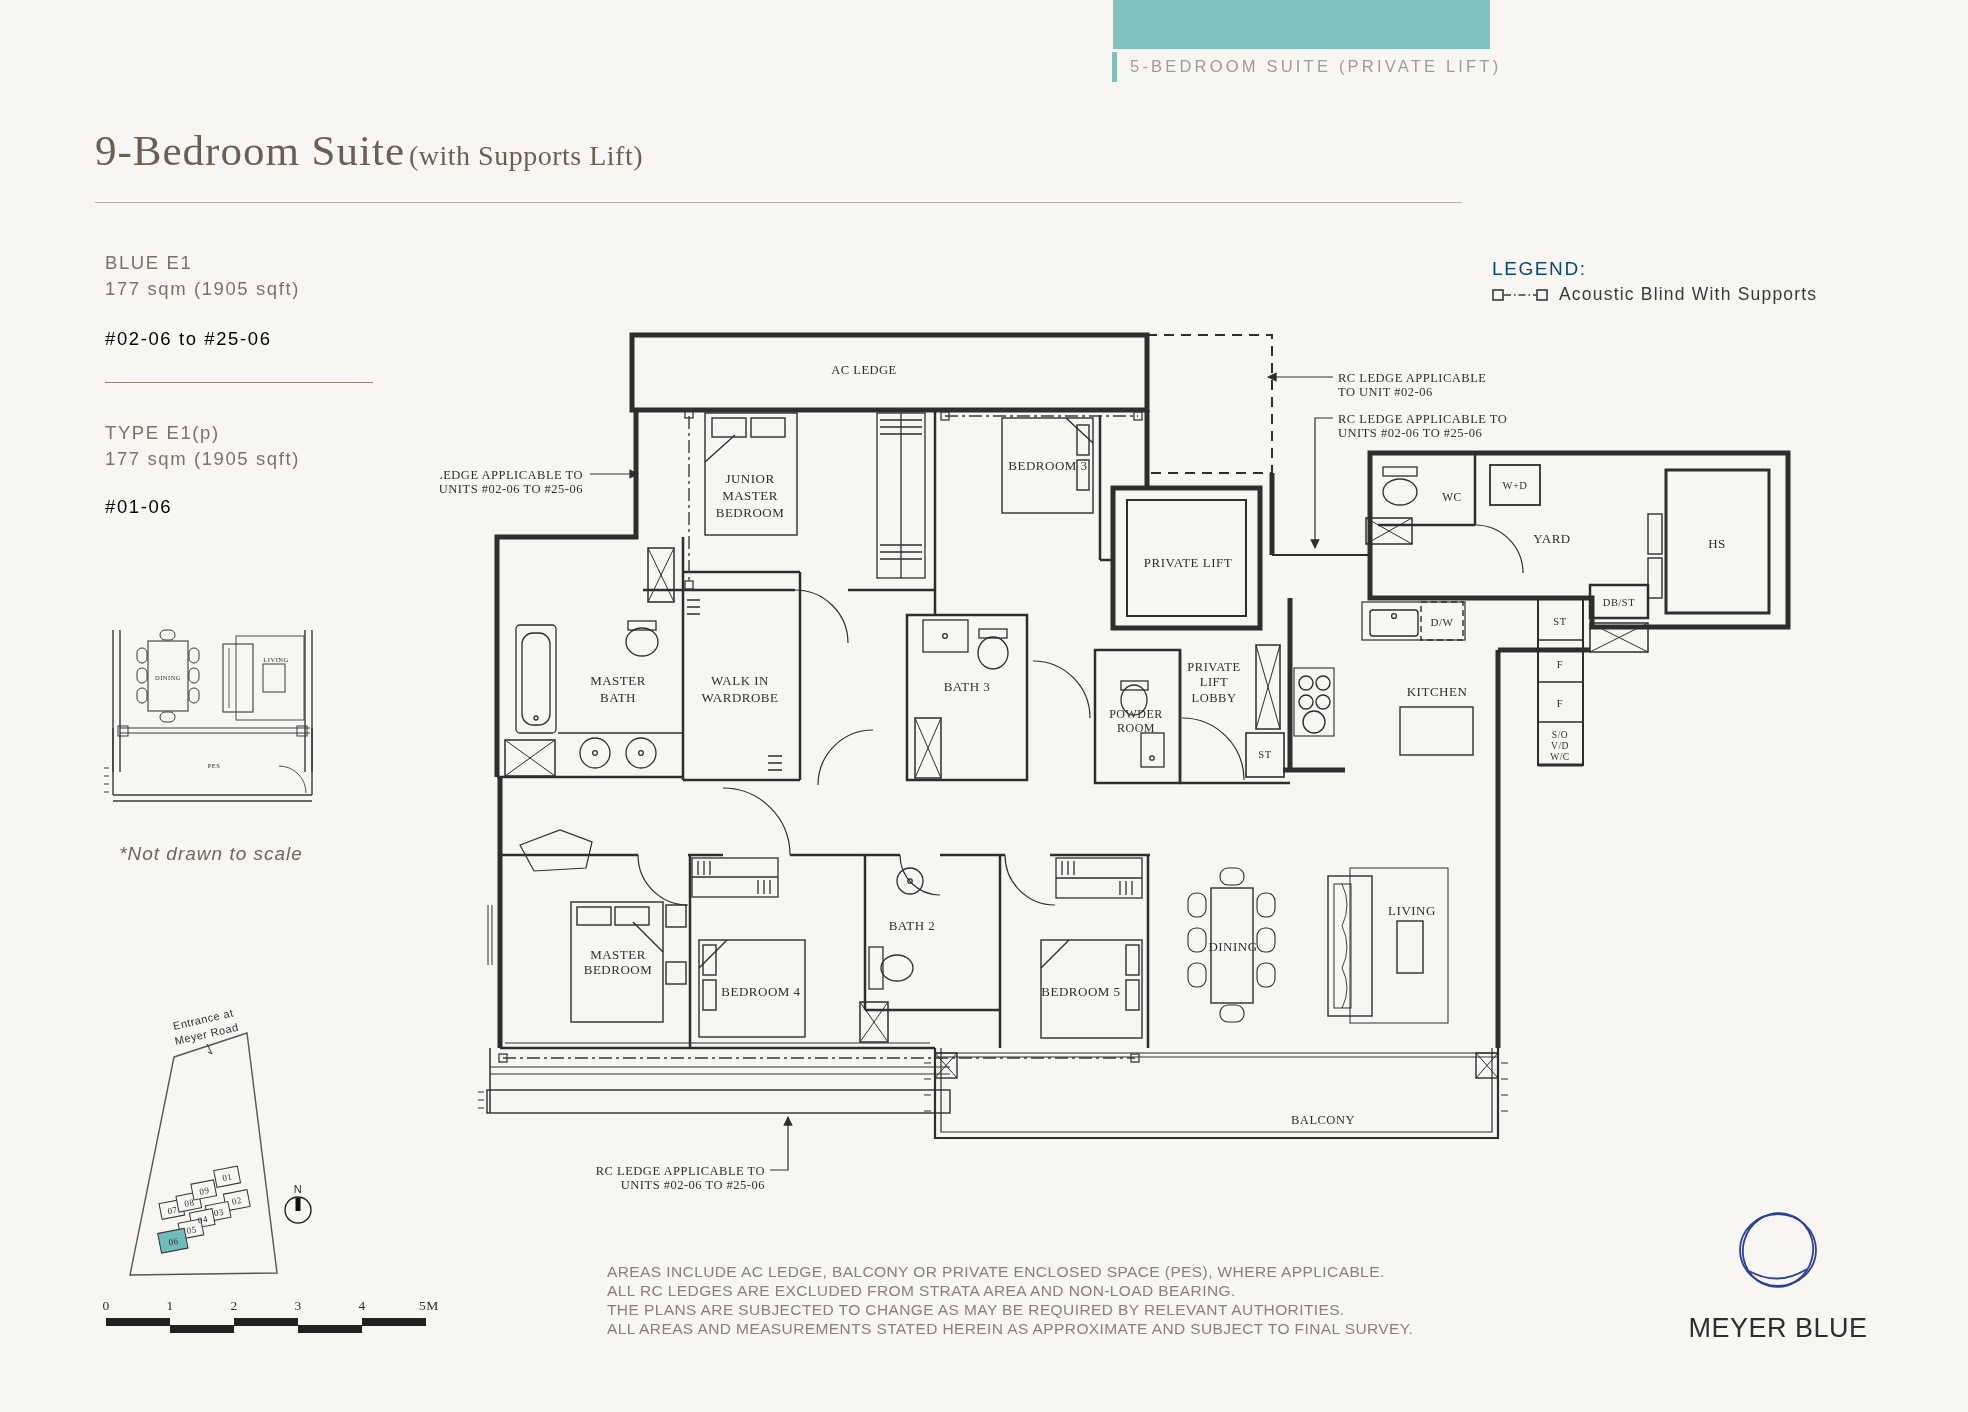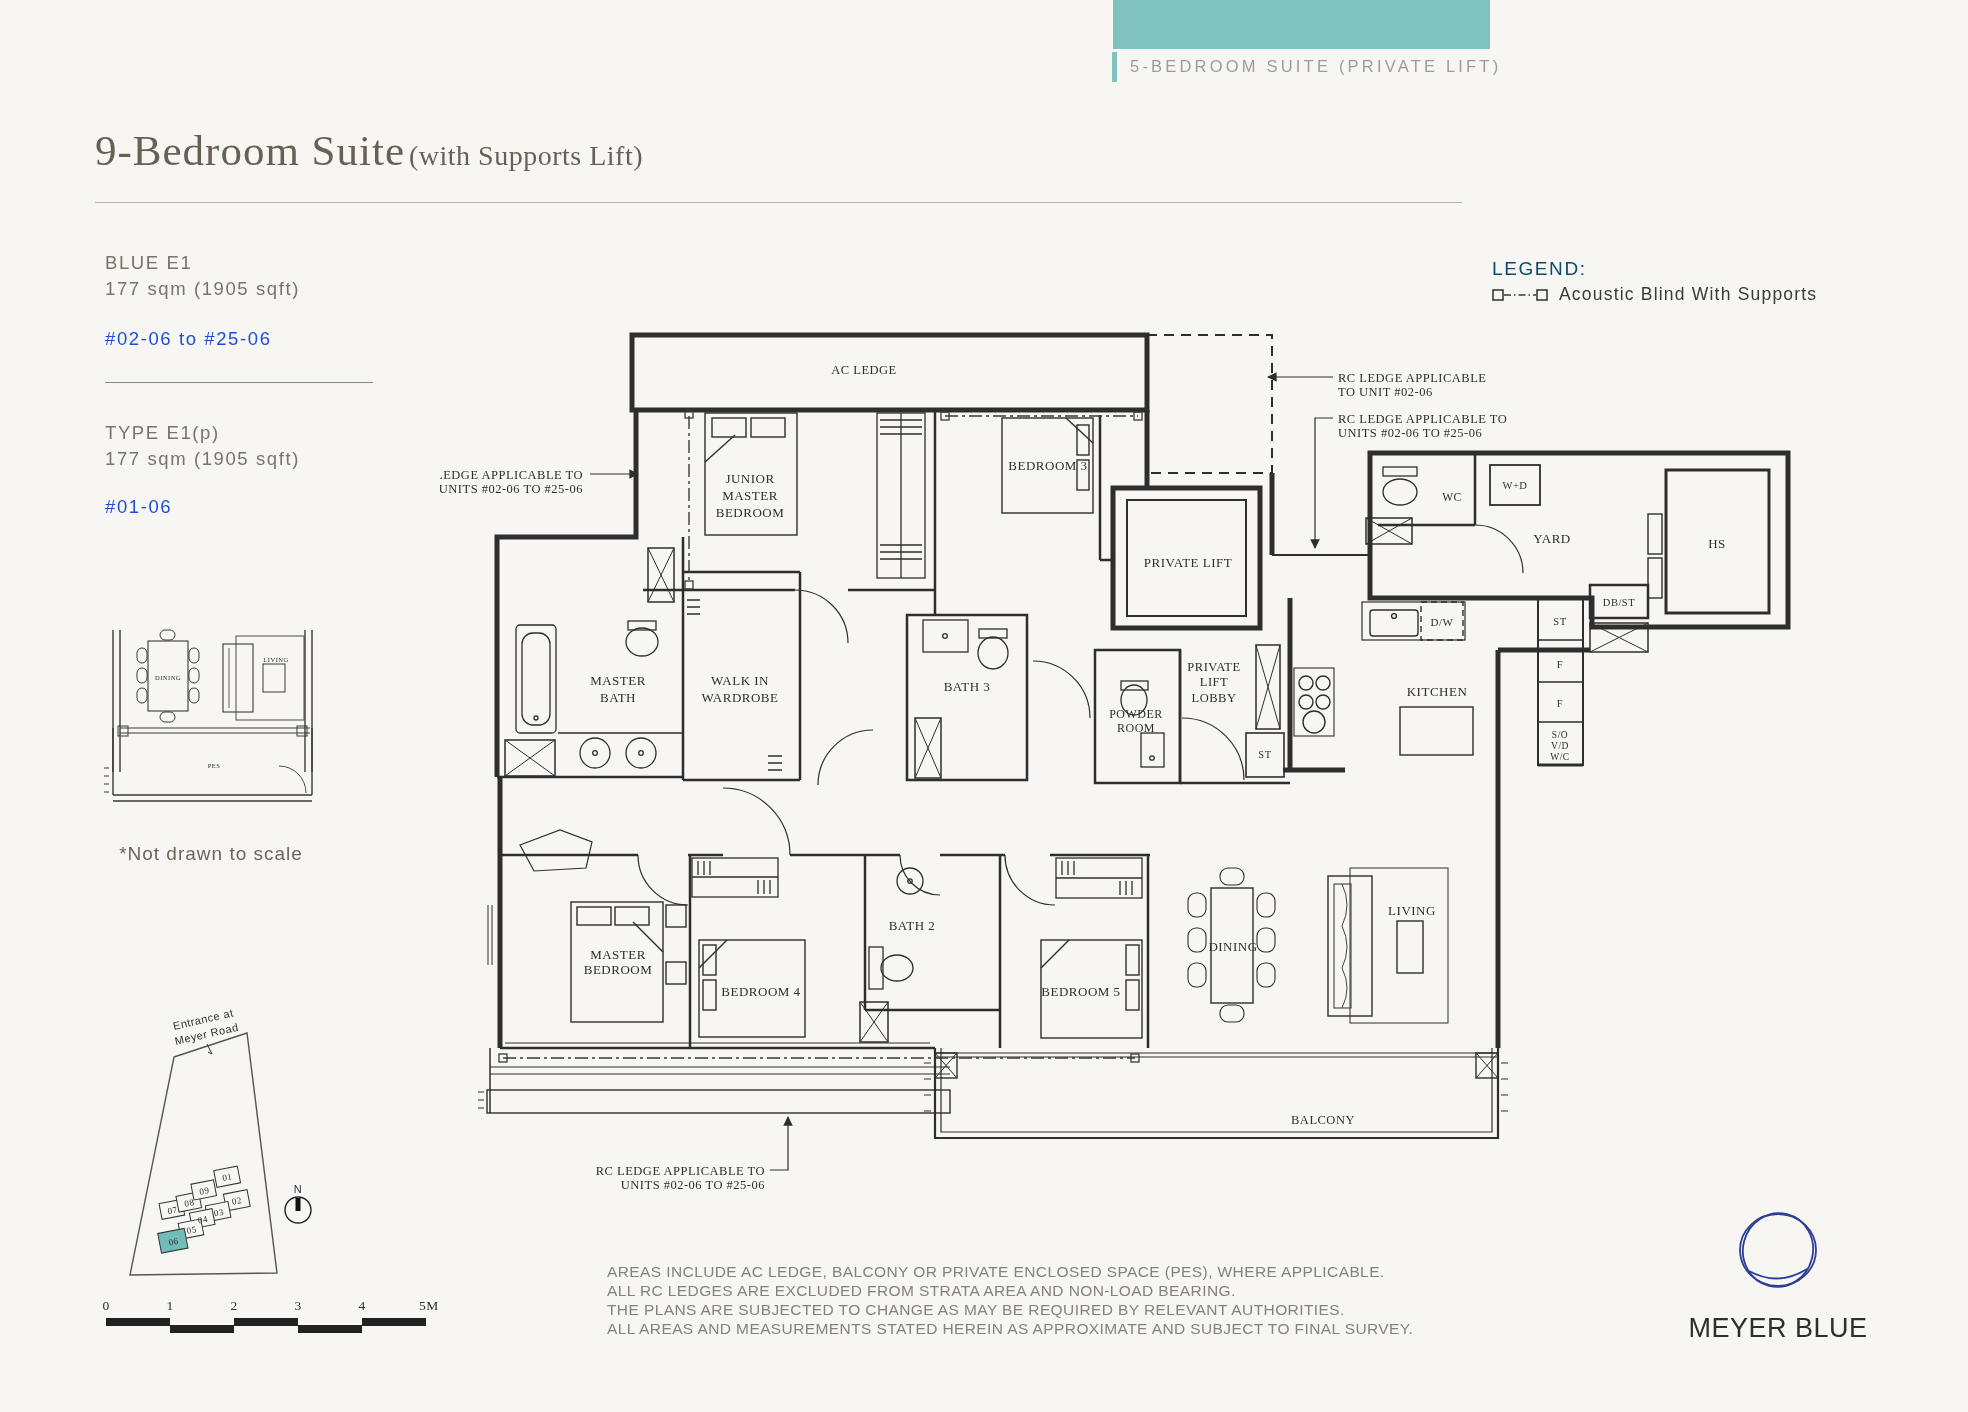--- a/index.html
+++ b/index.html
@@ -14,27 +14,27 @@
   .banner{left:1113px;top:0;width:377px;height:49px;background:#7fc2bf}
   .banner-tick{left:1112px;top:52px;width:5px;height:30px;background:#7fc2bf}
   .banner-label{left:1130px;top:57px;font-size:16.5px;letter-spacing:3.2px;color:#9c9c9c}
   
   .title{left:95px;top:126px;font-family:"Liberation Serif",serif;font-weight:400;color:#695f55}
   .title .main{font-size:43px;letter-spacing:1px}
   .title .sub{font-size:28px;letter-spacing:.5px}
   .rule1{left:95px;top:202px;width:1367px;height:0;border-top:1px solid #b9b2ab}
   
   .typeblock{left:105px;color:#7b7269;font-size:18.5px;letter-spacing:1.6px;line-height:26px}
-  .unitline{left:105px;color:#1d4ed8;font-size:18.5px;letter-spacing:1.6px}
+  .unitline{left:105px;color:#000000;font-size:18.5px;letter-spacing:1.6px}
   .rule2{left:105px;top:382px;width:268px;height:0;border-top:1px solid #8d847b}
   
   .legend-h{left:1492px;top:258px;font-size:19px;letter-spacing:1.6px;color:#0c4a6e}
   .legend-row{left:1492px;top:284px;display:flex;align-items:center;gap:11px;color:#3a3a3a}
   .legend-row .txt{font-size:17.5px;letter-spacing:1.2px}
-  .caption-italic{left:95px;top:843px;width:232px;text-align:center;
+  .caption-italic{left:95px;top:843px;width:232px;text-align:center;font-style:italic;
     font-size:19px;letter-spacing:1px;color:#6d645c}
   
   .disclaimer{left:607px;top:1262px;font-size:15.5px;line-height:19px;letter-spacing:.4px;color:#86817b}
   
   text{font-family:"Liberation Serif",serif;fill:#2e2e2e;letter-spacing:.5px}
   .sans{font-family:"Liberation Sans",sans-serif}
 </style>
 </head>
 <body>
 

